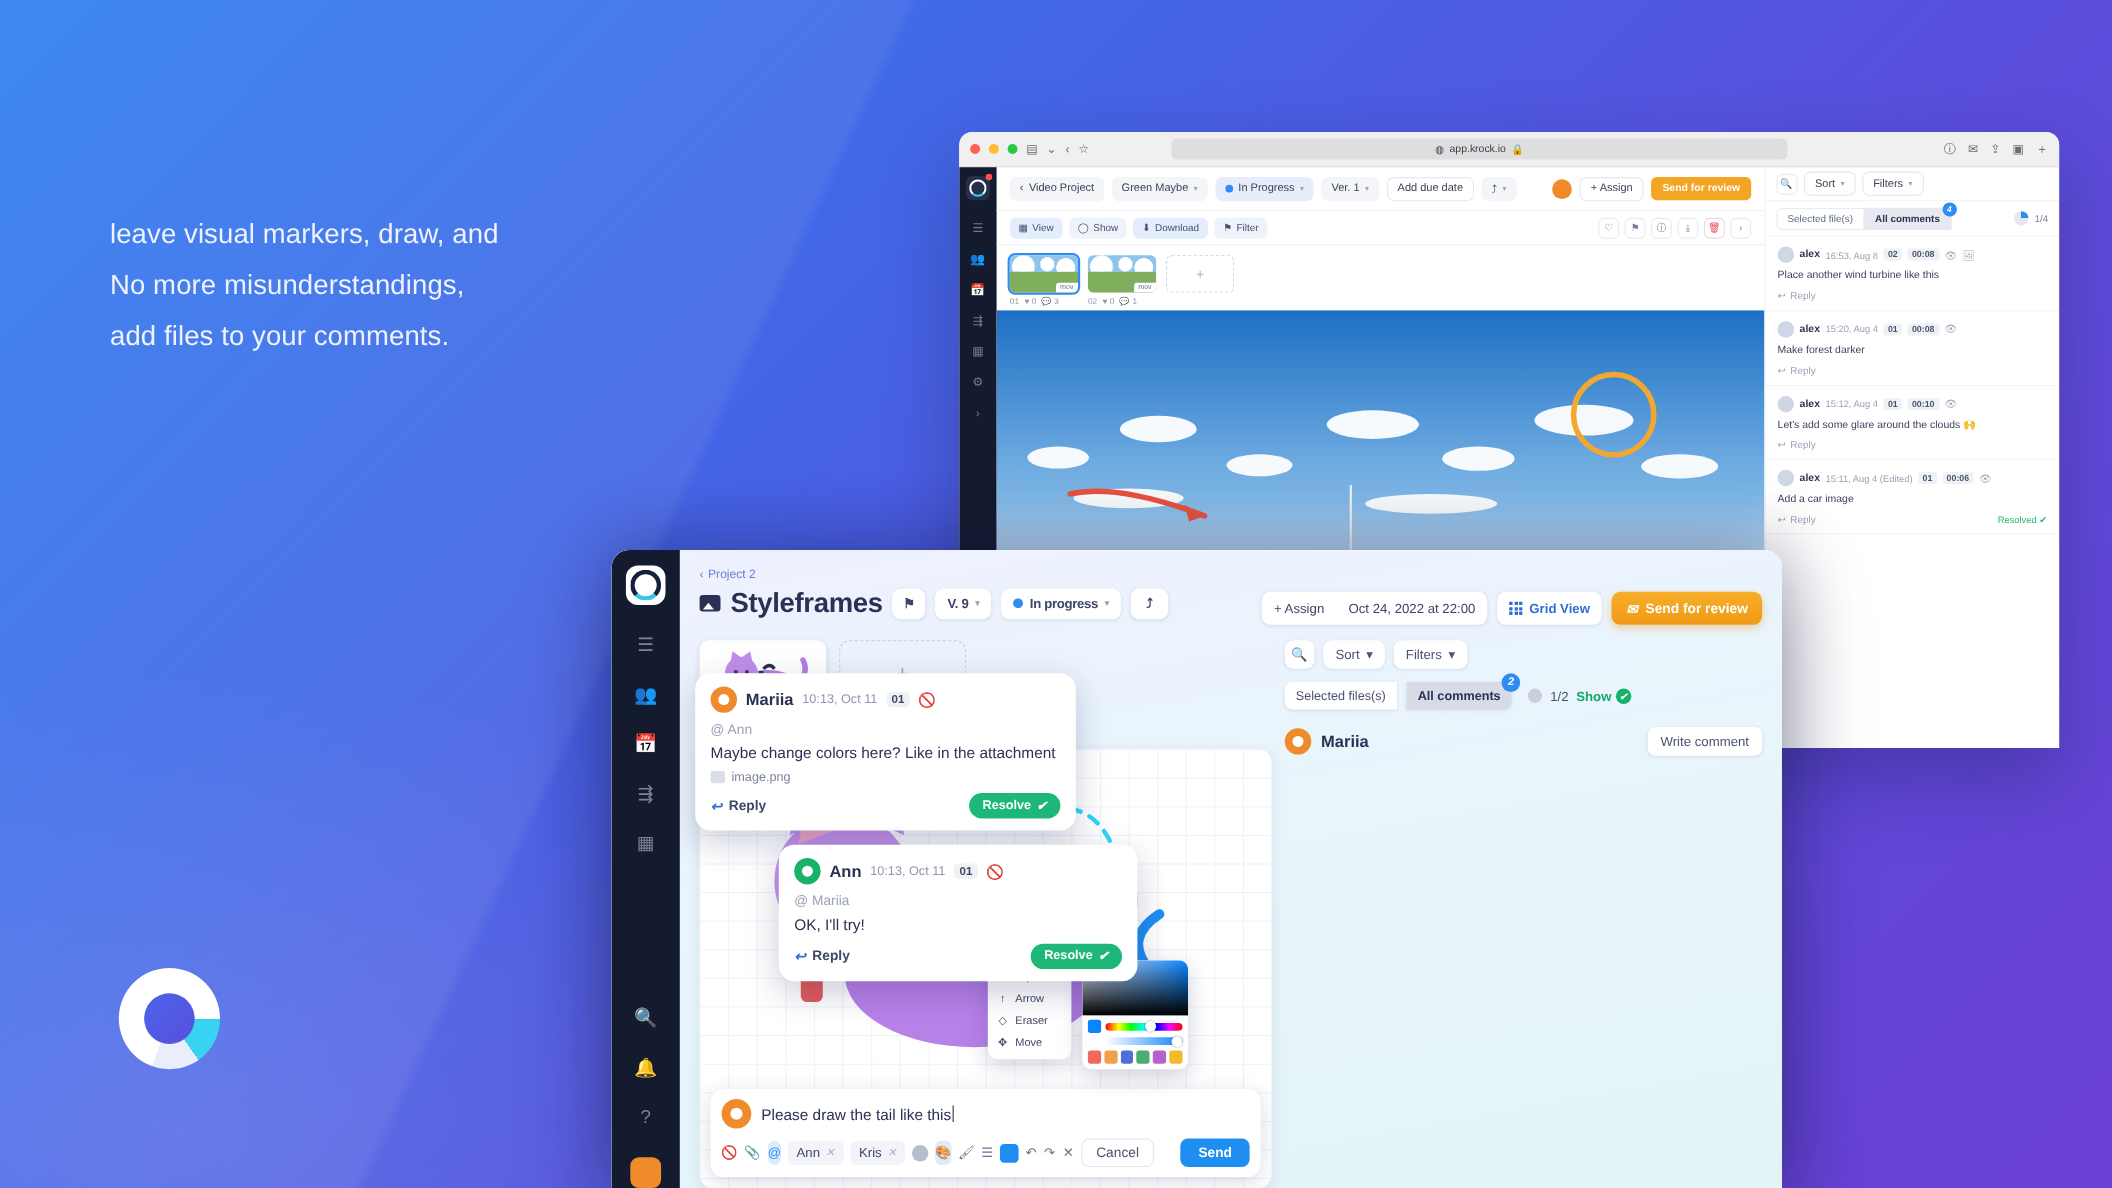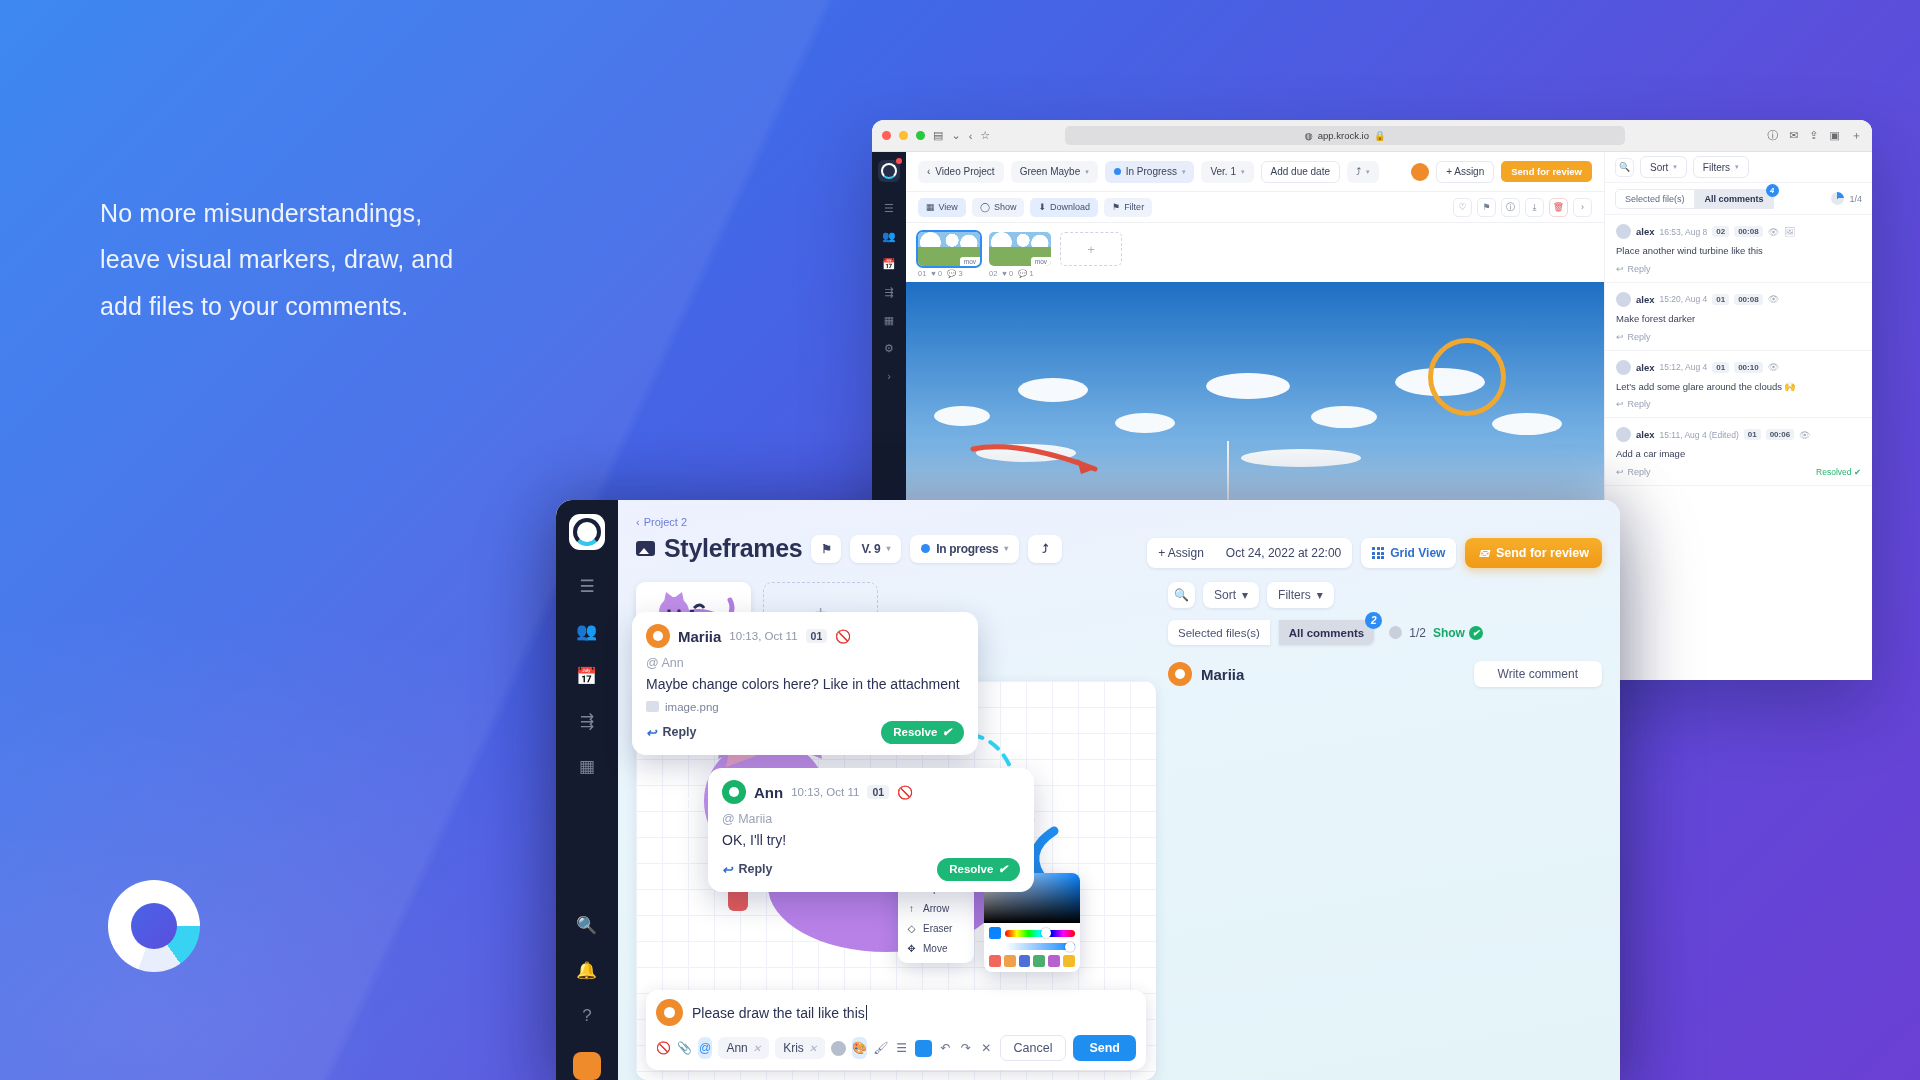--- a/index.html
+++ b/index.html
@@ -260,21 +260,21 @@
   .caret-bar{display:inline-block;width:1.5px;height:15px;background:#2b3154;margin-left:1px;}
   .cmp-bar{display:flex;align-items:center;gap:6px;margin-top:9px;padding-left:0;}
   .cb{width:24px;height:22px;border-radius:6px;display:flex;align-items:center;justify-content:center;
     font-size:12px;color:#6a7390;}
   .cb.on{background:#dcebfd;color:#2f8cf5;}
   .mention{display:inline-flex;align-items:center;gap:5px;height:22px;padding:0 8px;border-radius:6px;
     background:#f2f4f9;font-size:12px;color:#3f4765;}
   .mention .x{color:#a8b0c4;font-size:10px;}
   .cb-swatch{width:17px;height:17px;border-radius:4px;background:#1f8ef1;}
   .cb-grey{width:15px;height:15px;border-radius:50%;background:#b6bdcd;}
-  .cmp-right{margin-left:auto;display:flex;align-items:center;gap:7px;}
+  .cmp-right{margin-left:auto;display:flex;align-items:center;gap:24px;}
   .btn-cancel{height:26px;padding:0 13px;border-radius:7px;background:#fff;border:1px solid #e2e6ef;
     font-size:12.5px;color:#4b5372;display:flex;align-items:center;}
   .btn-send{height:26px;padding:0 16px;border-radius:7px;background:#1f8ef1;color:#fff;
     font-size:12.5px;font-weight:700;display:flex;align-items:center;}
 
   
   .fw-right{flex:1;min-width:0;padding-top:4px;position:relative;}
   .fwr-tools{display:flex;align-items:center;gap:8px;}
   .rpill{display:inline-flex;align-items:center;gap:6px;height:26px;padding:0 11px;border-radius:8px;
     background:#fff;font-size:12px;color:#4b5372;box-shadow:0 1px 3px rgba(40,50,110,.10);}
@@ -290,21 +290,21 @@
   .fwr-count{display:flex;align-items:center;gap:7px;font-size:12px;color:#4b5372;margin-left:6px;}
   .gcirc{width:13px;height:13px;border-radius:50%;background:#c9cfdd;}
   .show-ok{color:#17a86a;font-weight:600;display:flex;align-items:center;gap:4px;}
   .tick{width:14px;height:14px;border-radius:50%;background:#17b26a;color:#fff;font-size:9px;
     display:flex;align-items:center;justify-content:center;}
   .fwr-user{display:flex;align-items:center;gap:9px;margin-top:16px;}
   .fwr-user .nm{font-size:15px;font-weight:700;color:#2b3154;}
   .av-org{width:24px;height:24px;border-radius:50%;background:#f08b2c;display:flex;align-items:center;justify-content:center;}
   .av-org::after,.av-grn::after{content:"";width:10px;height:10px;border-radius:50%;background:#fff;}
   .av-grn{width:24px;height:24px;border-radius:50%;background:#18b26a;display:flex;align-items:center;justify-content:center;}
-  .write-cmt{margin-left:auto;height:26px;padding:0 24px;border-radius:7px;background:#fff;
+  .write-cmt{margin-left:auto;height:26px;padding:0 12px;border-radius:7px;background:#fff;
     font-size:12px;color:#4b5372;display:flex;align-items:center;box-shadow:0 1px 3px rgba(40,50,110,.10);}
 
   
   .fcard{position:absolute;background:#fff;border-radius:14px;padding:12px 14px 11px;
     box-shadow:0 10px 30px rgba(25,30,80,.22);z-index:13;}
   #comment-card-mariia{left:632px;top:612px;width:346px;}
   #comment-card-ann{left:708px;top:768px;width:326px;}
   .fc-head{display:flex;align-items:center;gap:8px;}
   .fc-name{font-size:15px;font-weight:700;color:#2b3154;}
   .fc-time{font-size:11.5px;color:#8e96ad;}
@@ -320,22 +320,22 @@
 
   .cursor{position:absolute;left:1182px;top:884px;width:0;height:0;z-index:20;}
 </style>
 </head>
 <body>
 
 <div class="bg-sheen"></div>
 
 <div class="left">
   <div class="subtext">
+    <div>leave visual markers, draw, and</div>
     <div>No more misunderstandings,</div>
-    <div>leave visual markers, draw, and</div>
     <div>add files to your comments.</div>
   </div>
 </div>
 <div class="logo-mark"></div>
 
 <div class="window" id="back-window">
   <div class="bw-chrome">
     <span class="dot r"></span>
     <span class="dot y"></span>
     <span class="dot g"></span>

